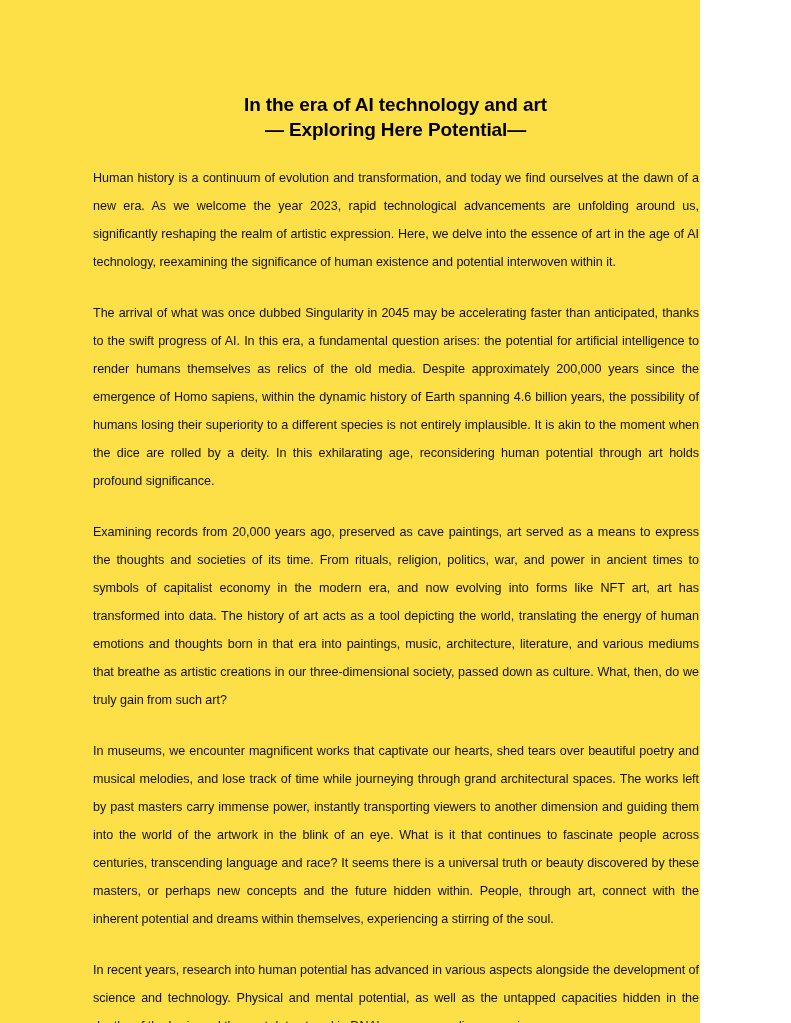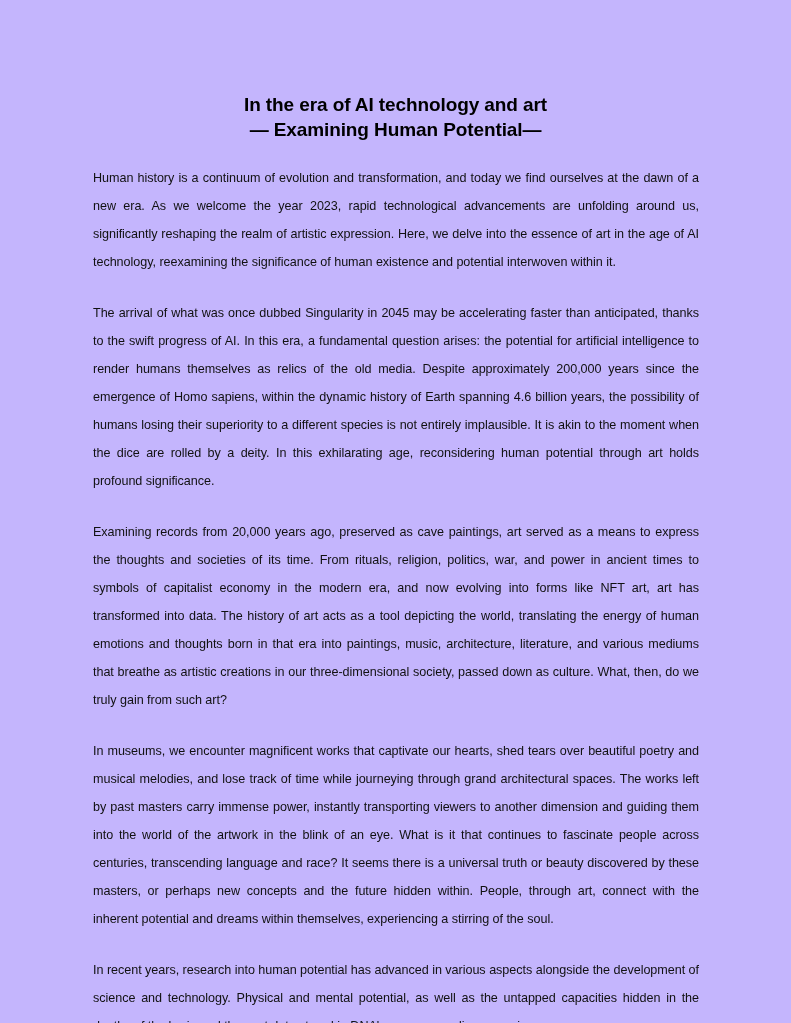--- a/index.html
+++ b/index.html
@@ -12,23 +12,23 @@
       height: 1023px;
       overflow: hidden;
       position: relative;
       font-family: "Liberation Sans", sans-serif;
       color: #111111;
     }
     .page {
       position: absolute;
       left: 0;
       top: 0;
-      width: 791px;
+      width: 700px;
       height: 1023px;
-      background: #c4b5fd;
+      background: #fde047;
     }
     .title-block {
       position: absolute;
       left: 0;
       top: 92px;
       width: 791px;
       text-align: center;
     }
     .title-line {
       font-family: "Liberation Sans", sans-serif;
@@ -54,21 +54,21 @@
       margin: 0 0 23px 0;
       letter-spacing: -0.05px;
     }
   </style>
 </head>
 <body>
 
 <div class="page">
   <div class="title-block">
     <p class="title-line">In the era of AI technology and art</p>
-    <p class="title-line">― Examining Human Potential―</p>
+    <p class="title-line">― Exploring Here Potential―</p>
   </div>
 
   <div class="body-text">
     <p class="para">Human history is a continuum of evolution and transformation, and today we find ourselves at the dawn of a new era. As we welcome the year 2023, rapid technological advancements are unfolding around us, significantly reshaping the realm of artistic expression. Here, we delve into the essence of art in the age of AI technology, reexamining the significance of human existence and potential interwoven within it.</p>
     <p class="para">The arrival of what was once dubbed Singularity in 2045 may be accelerating faster than anticipated, thanks to the swift progress of AI. In this era, a fundamental question arises: the potential for artificial intelligence to render humans themselves as relics of the old media. Despite approximately 200,000 years since the emergence of Homo sapiens, within the dynamic history of Earth spanning 4.6 billion years, the possibility of humans losing their superiority to a different species is not entirely implausible. It is akin to the moment when the dice are rolled by a deity. In this exhilarating age, reconsidering human potential through art holds profound significance.</p>
     <p class="para">Examining records from 20,000 years ago, preserved as cave paintings, art served as a means to express the thoughts and societies of its time. From rituals, religion, politics, war, and power in ancient times to symbols of capitalist economy in the modern era, and now evolving into forms like NFT art, art has transformed into data. The history of art acts as a tool depicting the world, translating the energy of human emotions and thoughts born in that era into paintings, music, architecture, literature, and various mediums that breathe as artistic creations in our three-dimensional society, passed down as culture. What, then, do we truly gain from such art?</p>
     <p class="para">In museums, we encounter magnificent works that captivate our hearts, shed tears over beautiful poetry and musical melodies, and lose track of time while journeying through grand architectural spaces. The works left by past masters carry immense power, instantly transporting viewers to another dimension and guiding them into the world of the artwork in the blink of an eye. What is it that continues to fascinate people across centuries, transcending language and race? It seems there is a universal truth or beauty discovered by these masters, or perhaps new concepts and the future hidden within. People, through art, connect with the inherent potential and dreams within themselves, experiencing a stirring of the soul.</p>
     <p class="para">In recent years, research into human potential has advanced in various aspects alongside the development of science and technology. Physical and mental potential, as well as the untapped capacities hidden in the depths of the brain and the vast data stored in DNA's memory medium, remain</p>
   </div>
 </div>

